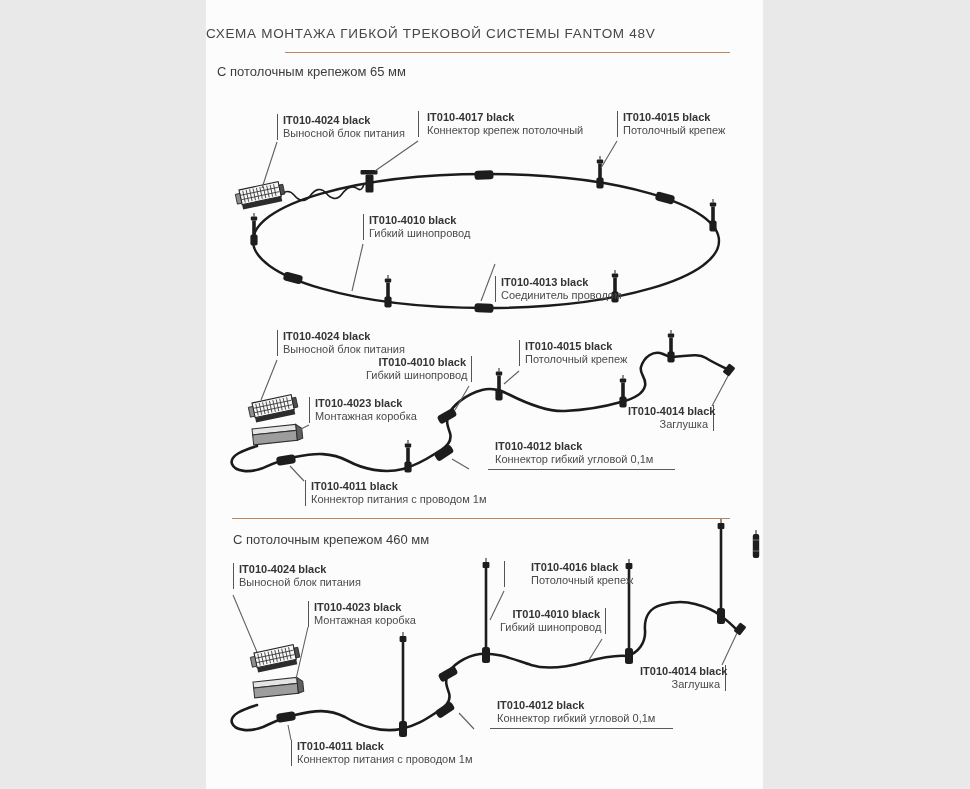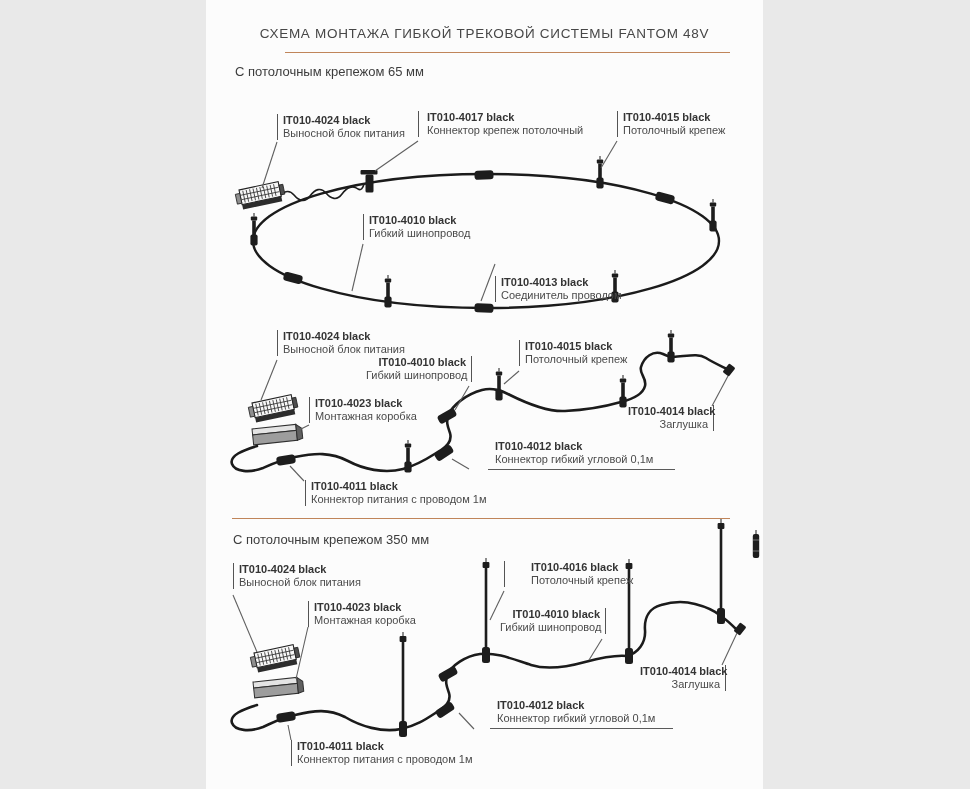--- a/index.html
+++ b/index.html
@@ -7,21 +7,21 @@
     width:970px;height:789px;position:relative;overflow:hidden;
     background:#e9e9e9;
     font-family:"Liberation Sans","DejaVu Sans",sans-serif;
   }
   .page{
     position:absolute;left:206px;top:0;width:557px;height:789px;
     background:#fcfcfc;
   }
   .title{
     position:absolute;left:206px;top:26px;width:557px;
-    text-align:center;font-size:13.5px;letter-spacing:.7px;
+    font-size:13.5px;letter-spacing:.7px;
     color:#474747;white-space:nowrap;
   }
   .divider{position:absolute;height:0;border-top:1.6px solid #c0855a;}
   .section-heading{
     position:absolute;font-size:13px;color:#3d3d3d;white-space:nowrap;
   }
   svg.canvas{position:absolute;left:0;top:0;}
   .lbl{
     position:absolute;font-size:11px;line-height:13px;color:#4a4a4a;
     border-left:1.5px solid #545454;padding-left:5px;white-space:nowrap;
@@ -37,23 +37,23 @@
     margin-left:18px;
   }
 </style>
 </head>
 <body>
 
 <div class="page"></div>
 
 <div class="title">СХЕМА МОНТАЖА ГИБКОЙ ТРЕКОВОЙ СИСТЕМЫ FANTOM 48V</div>
 <div class="divider" style="left:285px;top:52px;width:445px;"></div>
-<div class="section-heading" style="left:235px;top:64px;">С потолочным крепежом 65 мм</div>
+<div class="section-heading" style="left:217px;top:64px;">С потолочным крепежом 65 мм</div>
 <div class="divider" style="left:232px;top:518px;width:498px;"></div>
-<div class="section-heading" style="left:233px;top:532px;">С потолочным крепежом 350 мм</div>
+<div class="section-heading" style="left:233px;top:532px;">С потолочным крепежом 460 мм</div>
 
 <svg class="canvas" width="970" height="789" viewBox="0 0 970 789">
   <defs>
     <g id="pinS" fill="#1d1d1d">
       <line x1="0" y1="-27" x2="0" y2="-23.5" stroke="#1d1d1d" stroke-width="1"></line>
       <rect x="-3.2" y="-23.5" width="6.4" height="4" rx="1"></rect>
       <rect x="-1.8" y="-19.5" width="3.6" height="15"></rect>
       <rect x="-3.6" y="-5.5" width="7.2" height="11" rx="2"></rect>
     </g>
     <g id="pinL" fill="#1d1d1d">

